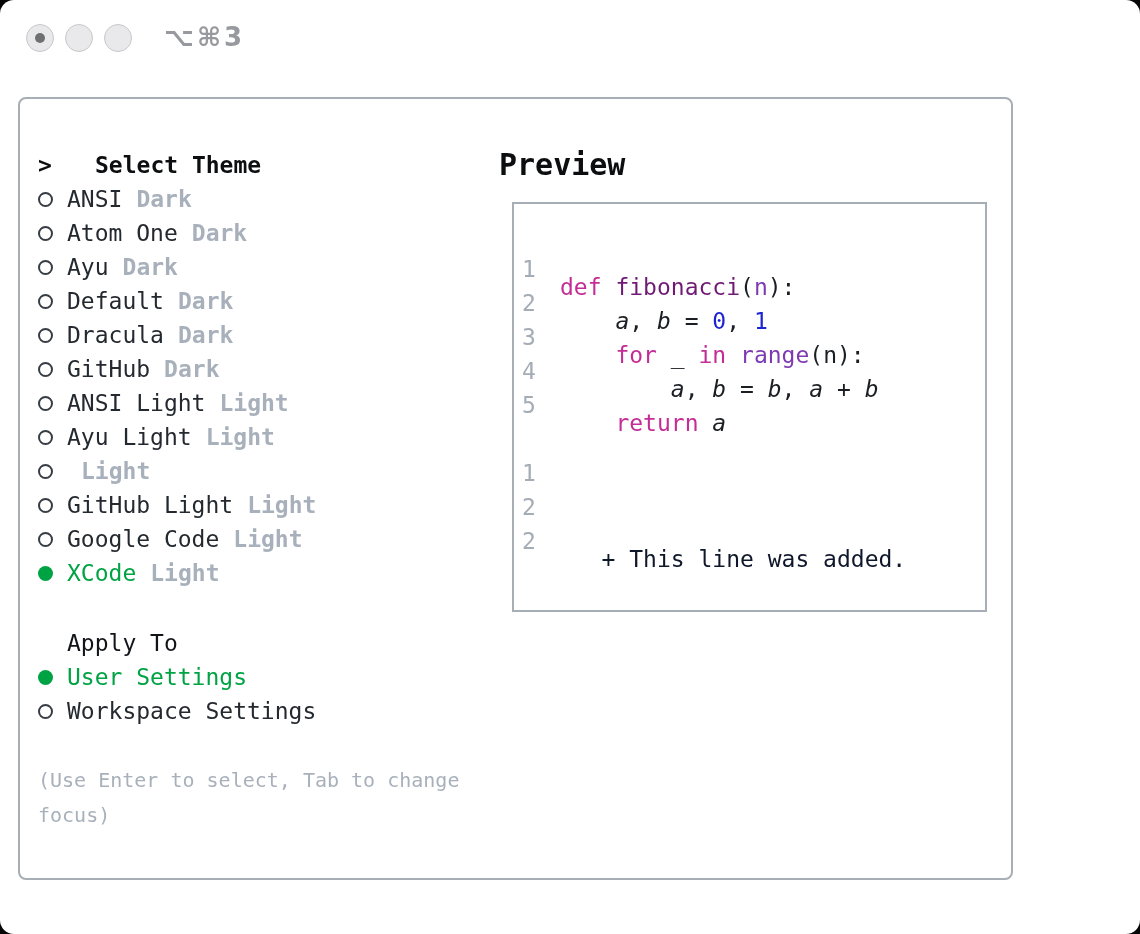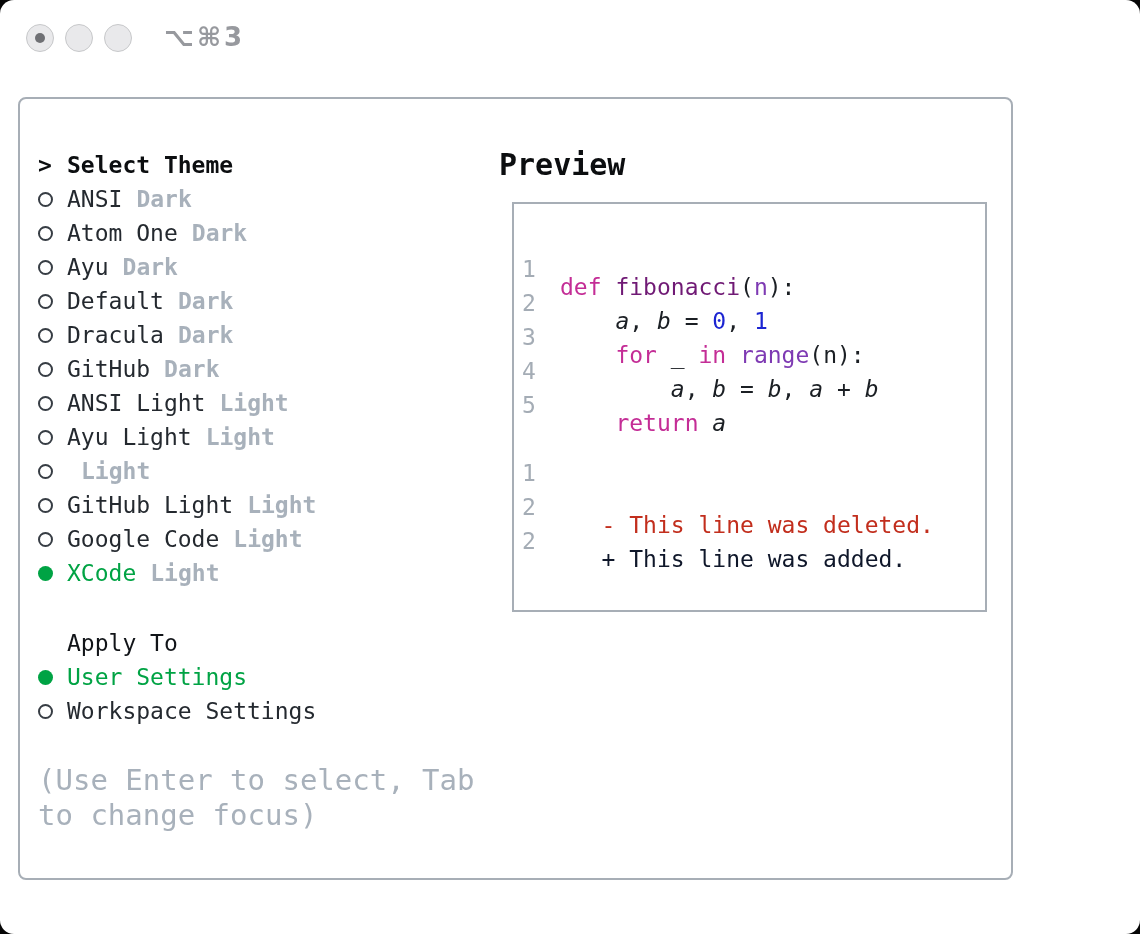--- a/index.html
+++ b/index.html
@@ -17,25 +17,25 @@
     color:#97999e;letter-spacing:3px;font-family:"DejaVu Sans",sans-serif;
   }
   .panel{position:absolute;left:18px;top:97px;width:995px;height:783px;box-sizing:border-box;
     border:2px solid #a7aeb6;border-radius:8px;background:#fff;}
   .list{position:absolute;left:18px;top:49px;font-size:23px;}
   .row{display:flex;align-items:center;height:34px;}
   .mark{width:29px;display:flex;align-items:center;flex-shrink:0;}
   .circle{width:15px;height:15px;border-radius:50%;border:2px solid #373d44;box-sizing:border-box;}
   .circle.sel{border:none;}
   .cursor{font-weight:bold;color:#0c0e10;}
-  .hdr{font-weight:bold;color:#0c0e10;}
+  .hdr{font-weight:bold;color:#0c0e10;margin-left:28px;}
   .name{white-space:pre;}
   .variant{margin-left:14px;white-space:pre;font-weight:bold;}
   .apply{position:absolute;left:18px;top:527px;font-size:23px;}
-  .help{position:absolute;left:18px;top:664px;width:448px;font-size:29px;line-height:35px;}
+  .help{position:absolute;left:18px;top:664px;width:448px;font-size:20px;line-height:35px;}
   .preview-title{position:absolute;left:479px;top:49px;height:34px;line-height:34px;
     font-weight:bold;font-size:30px;color:#0c0e10;}
   .pbox{position:absolute;left:492px;top:103px;width:475px;height:410px;box-sizing:border-box;
     border:2px solid #a7aeb6;background:#fff;padding-top:48px;overflow:hidden;}
   .code-line{display:flex;align-items:center;height:34px;padding-left:8px;font-size:23px;}
   .ln{width:38px;flex-shrink:0;}
   .seg{white-space:pre;margin-top:36px;}
   .tok-var{font-style:italic;}
 </style>
 <style>.tok-plain{color:#1b1f24}
@@ -238,21 +238,20 @@
           <span class="seg tok-var">a</span>
         </div>
         <div class="code-line">
           <span class="ln"></span>
         </div>
         <div class="code-line">
           <span class="ln">1</span>
         </div>
         <div class="code-line">
           <span class="ln">2</span>
-          <span class="seg tok-deleted">   - This line was deleted.</span>
         </div>
         <div class="code-line">
           <span class="ln">2</span>
           <span class="seg tok-added">   + This line was added.</span>
         </div>
       </div>
 
   </div>
 </div>
 

